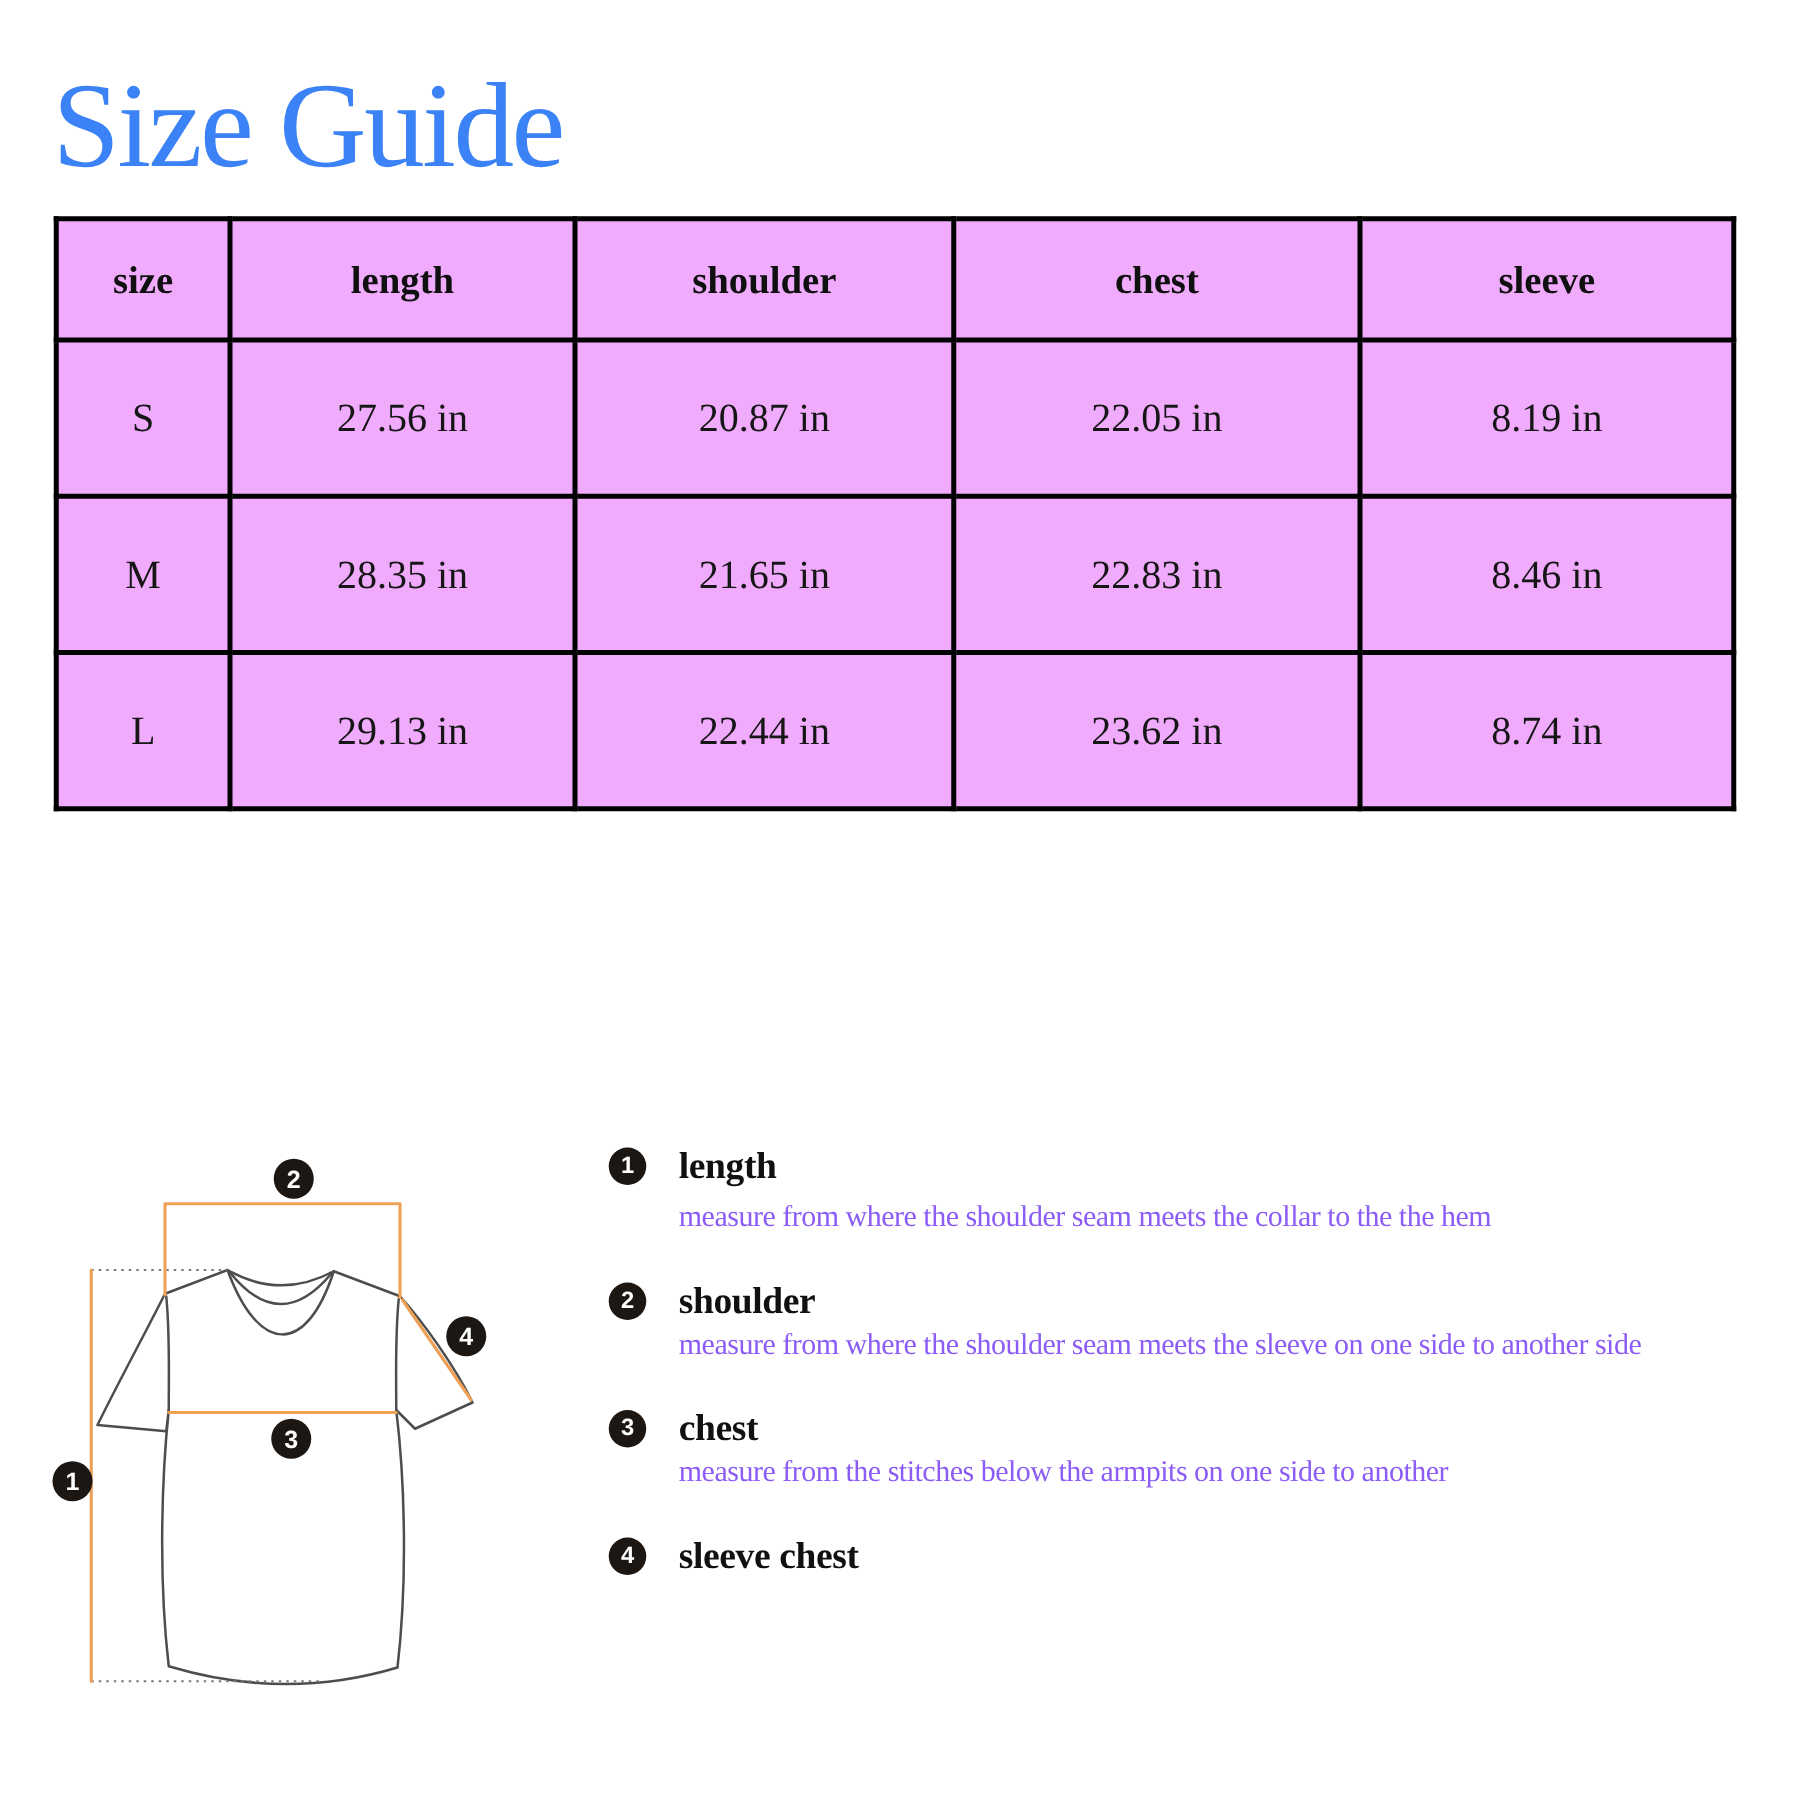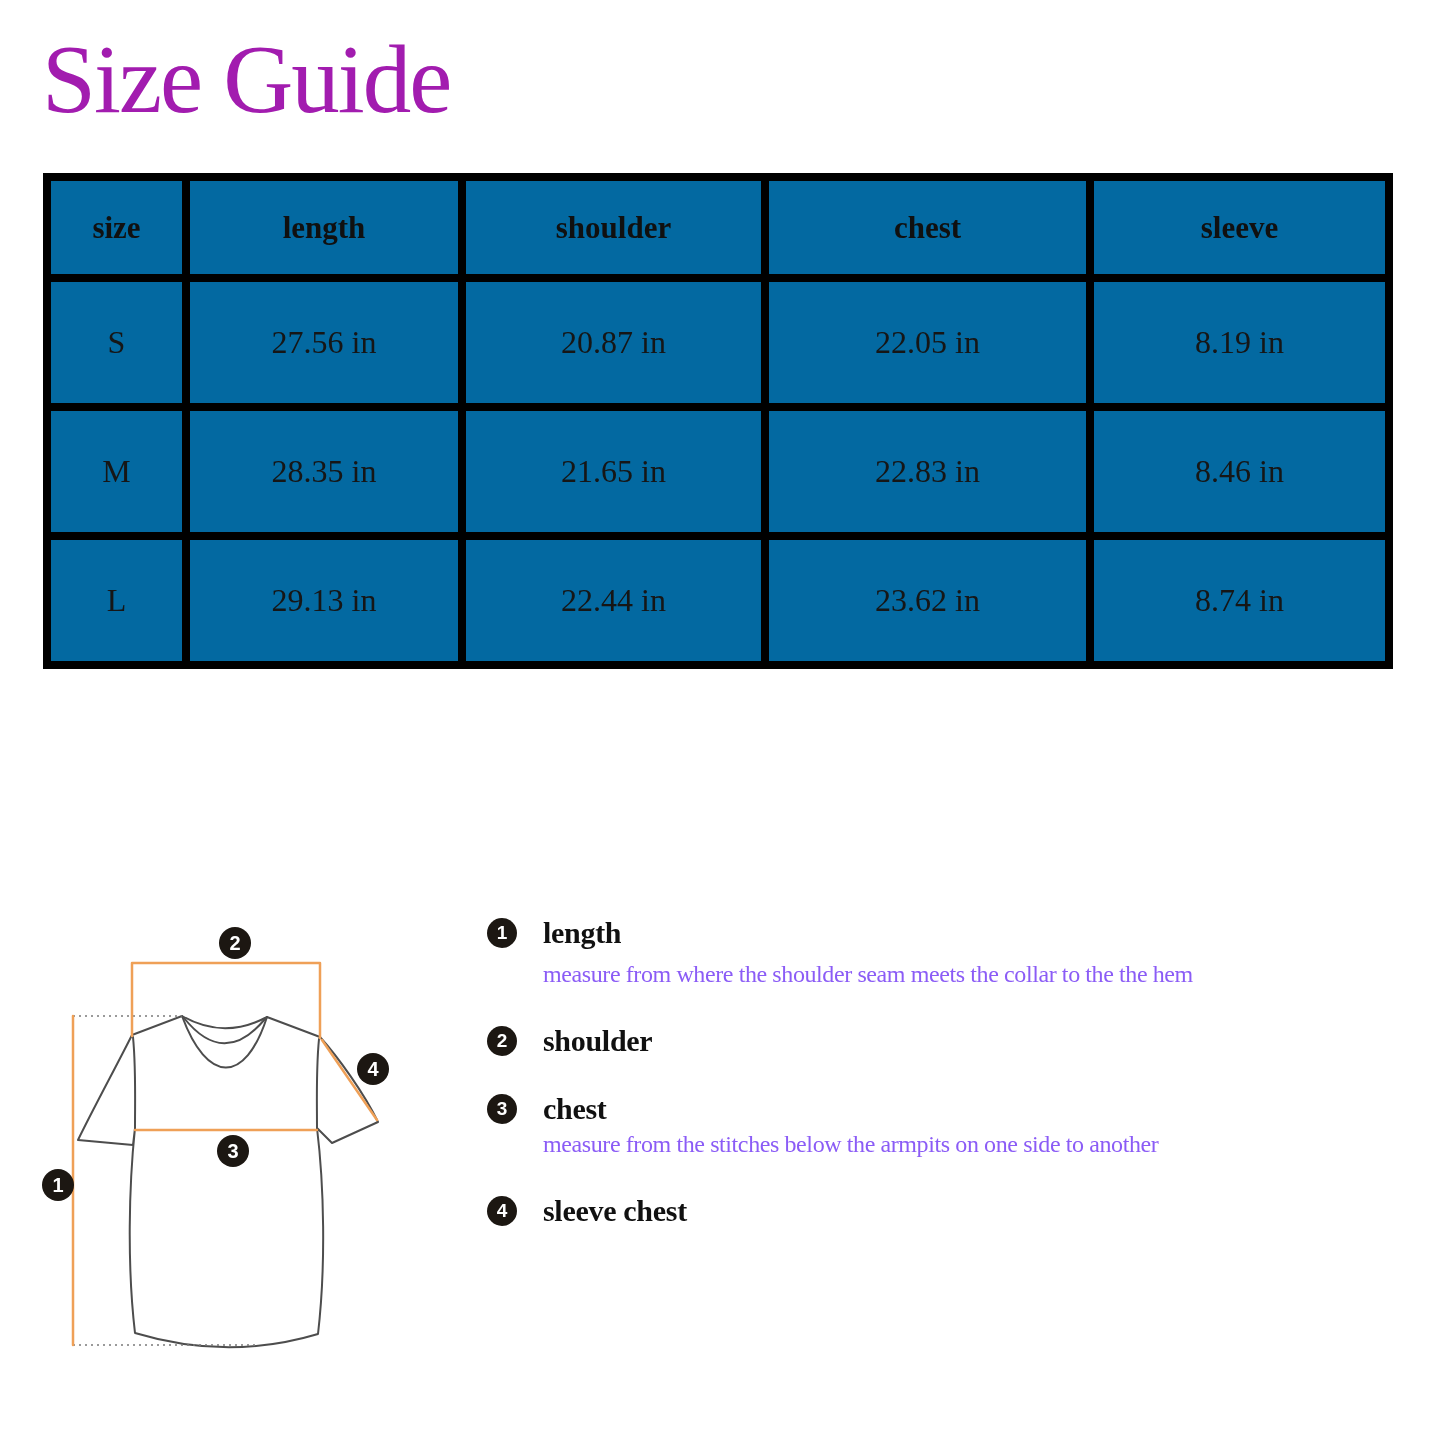--- a/index.html
+++ b/index.html
@@ -2,31 +2,31 @@
 <html><head>
 <meta charset="utf-8">
 <style>
   html,body{margin:0;padding:0;}
   body{
     width:1445px;height:1445px;position:relative;background:#ffffff;
     font-family:"Liberation Serif","DejaVu Serif",serif;color:#131313;
     overflow:hidden;
   }
   .page-title{
-    position:absolute;left:42px;top:31px;margin:0;
+    position:absolute;left:42px;top:52px;margin:0;
     font-size:97px;font-weight:500;letter-spacing:-2px;line-height:1.0;
-    color:#a21caf;white-space:nowrap;
+    color:#3b82f6;white-space:nowrap;
   }
   .size-table{
     position:absolute;left:43px;top:173px;width:1342px;
     border-collapse:collapse;table-layout:fixed;
   }
   .size-table th,.size-table td{
-    border:8px solid #000000;text-align:center;vertical-align:middle;
-    padding:0;background:#0369a1;
+    border:4px solid #000000;text-align:center;vertical-align:middle;
+    padding:0;background:#f0abfc;
   }
   .size-table th{font-size:31px;font-weight:700;height:93px;color:#101010;}
   .size-table td{font-size:32px;font-weight:400;height:121px;color:#161616;}
   .diagram-wrap{position:absolute;left:30px;top:915px;width:430px;height:515px;}
   .htm-col{position:absolute;left:487px;top:918px;width:945px;}
   .htm-heading{
     margin:0 0 36px 0;font-size:55px;font-weight:500;letter-spacing:-1px;
     line-height:1.15;color:#121212;white-space:nowrap;
   }
   .htm-item{position:relative;padding-left:56px;margin-bottom:38px;}
@@ -147,20 +147,21 @@
 
   <div class="htm-item first">
     <span class="htm-badge">1</span>
     <div class="htm-label">length</div>
     <div class="htm-desc">measure from where the shoulder seam meets the collar to the the hem</div>
   </div>
 
   <div class="htm-item">
     <span class="htm-badge">2</span>
     <div class="htm-label">shoulder</div>
+    <div class="htm-desc">measure from  where the shoulder seam meets the sleeve on one side to another side</div>
   </div>
 
   <div class="htm-item">
     <span class="htm-badge">3</span>
     <div class="htm-label">chest</div>
     <div class="htm-desc">measure from the stitches below the armpits on one side to another</div>
   </div>
 
   <div class="htm-item">
     <span class="htm-badge">4</span>

